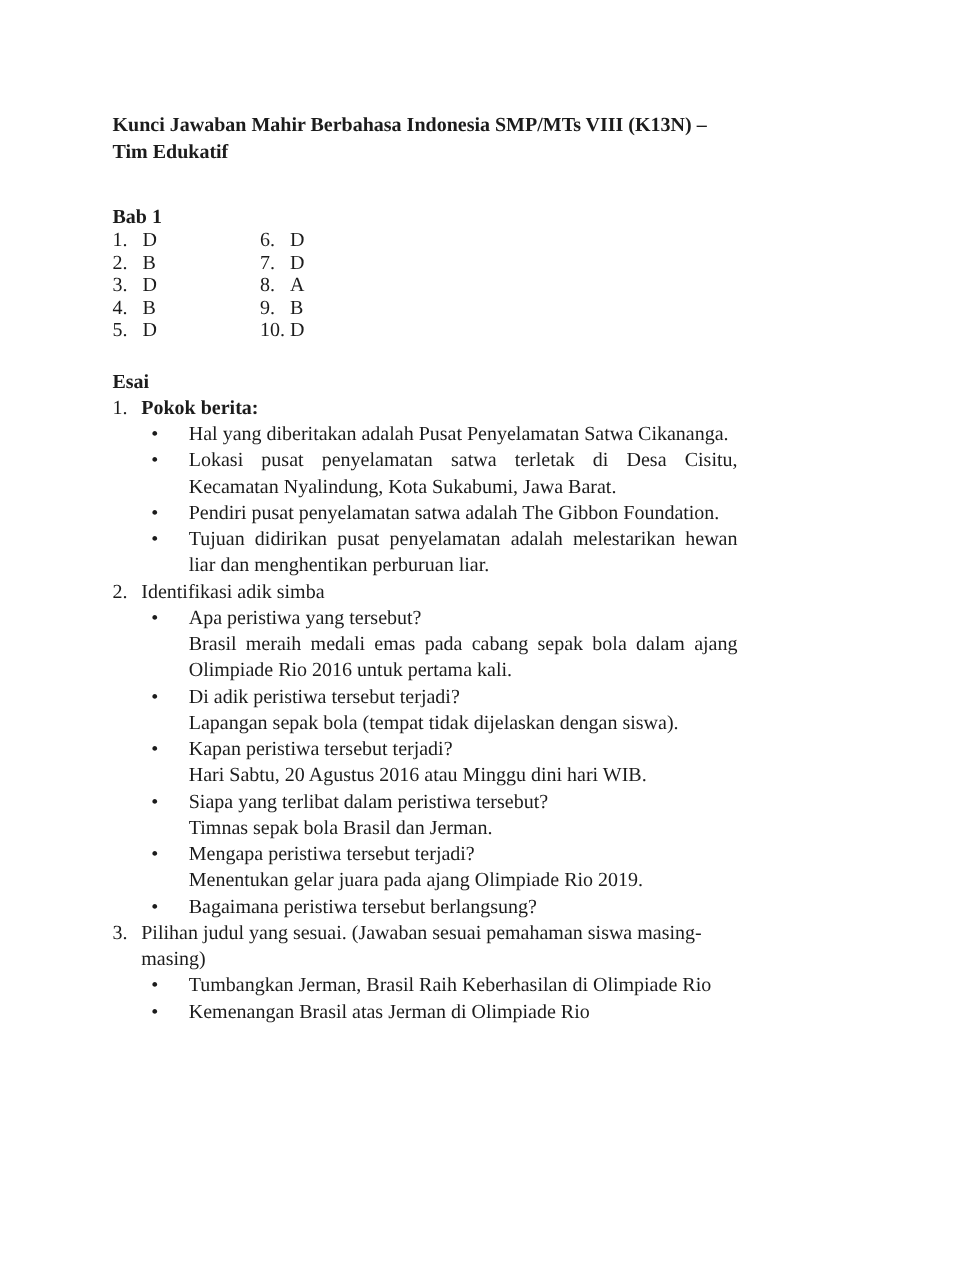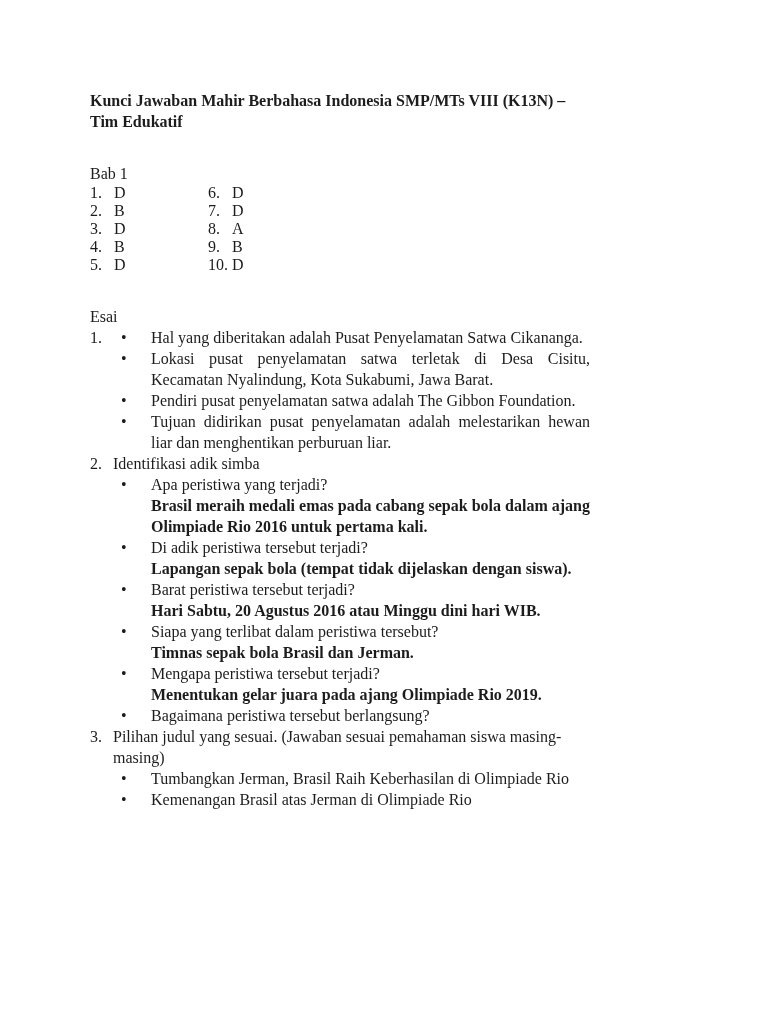--- a/index.html
+++ b/index.html
@@ -14,38 +14,38 @@
     width: 680px;
     height: 1024px;
     background: #ffffff;
     color: #1c1c1c;
     font-size: 16px;
     line-height: 21px;
   }
   .content { padding: 90px 90px 0 90px; }
 
   .doc-title { font-weight: bold; margin-bottom: 31px; }
-  .h-bold { font-weight: normal; }
+  .h-bold { font-weight: bold; }
 
   .mc { display: flex; line-height: 18px; }
   .mc-col-1 { width: 118px; flex: none; }
   .mc-row { display: flex; }
   .mc-num { width: 24px; flex: none; }
 
-  .essay-heading { margin-top: 32px; }
+  .essay-heading { margin-top: 21px; }
 
   .e-item { display: flex; }
   .e-num { width: 23px; flex: none; }
   .e-body { flex: 1; min-width: 0; }
 
   .bullet-row { display: flex; padding-left: 8px; }
   .b-marker { width: 30px; flex: none; }
   .b-text { flex: 1; text-align: justify; }
 
-  .answer { padding-left: 38px; text-align: justify; font-weight: bold; }
+  .answer { padding-left: 38px; text-align: justify; }
   .just { text-align: justify; }
   .bold { font-weight: bold; }
 </style>
 </head>
 <body>
 
 <div class="page">
   <div class="content">
 
     <div class="doc-title">Kunci Jawaban Mahir Berbahasa Indonesia SMP/MTs VIII (K13N) – Tim Edukatif</div>
@@ -97,20 +97,21 @@
           <span>D</span>
         </div>
       </div>
     </div>
 
     <div class="h-bold essay-heading">Esai</div>
 
     <div class="e-item">
       <span class="e-num">1.</span>
       <div class="e-body">
+        <div class="bold">Pokok berita:</div>
         <div class="bullet-row">
           <span class="b-marker">•</span>
           <div class="b-text">Hal yang diberitakan adalah Pusat Penyelamatan Satwa Cikananga.</div>
         </div>
         <div class="bullet-row">
           <span class="b-marker">•</span>
           <div class="b-text">Lokasi pusat penyelamatan satwa terletak di Desa Cisitu, Kecamatan Nyalindung, Kota Sukabumi, Jawa Barat.</div>
         </div>
         <div class="bullet-row">
           <span class="b-marker">•</span>
@@ -123,33 +124,33 @@
       </div>
     </div>
 
     <div class="e-item">
       <span class="e-num">2.</span>
       <div class="e-body">
         <div>Identifikasi adik simba</div>
 
         <div class="bullet-row">
           <span class="b-marker">•</span>
-          <div class="b-text">Apa peristiwa yang terjadi?</div>
+          <div class="b-text">Apa peristiwa yang tersebut?</div>
         </div>
         <div class="answer">Brasil meraih medali emas pada cabang sepak bola dalam ajang Olimpiade Rio 2016 untuk pertama kali.</div>
 
         <div class="bullet-row">
           <span class="b-marker">•</span>
           <div class="b-text">Di adik peristiwa tersebut terjadi?</div>
         </div>
         <div class="answer">Lapangan sepak bola (tempat tidak dijelaskan dengan siswa).</div>
 
         <div class="bullet-row">
           <span class="b-marker">•</span>
-          <div class="b-text">Barat peristiwa tersebut terjadi?</div>
+          <div class="b-text">Kapan peristiwa tersebut terjadi?</div>
         </div>
         <div class="answer">Hari Sabtu, 20 Agustus 2016 atau Minggu dini hari WIB.</div>
 
         <div class="bullet-row">
           <span class="b-marker">•</span>
           <div class="b-text">Siapa yang terlibat dalam peristiwa tersebut?</div>
         </div>
         <div class="answer">Timnas sepak bola Brasil dan Jerman.</div>
 
         <div class="bullet-row">

